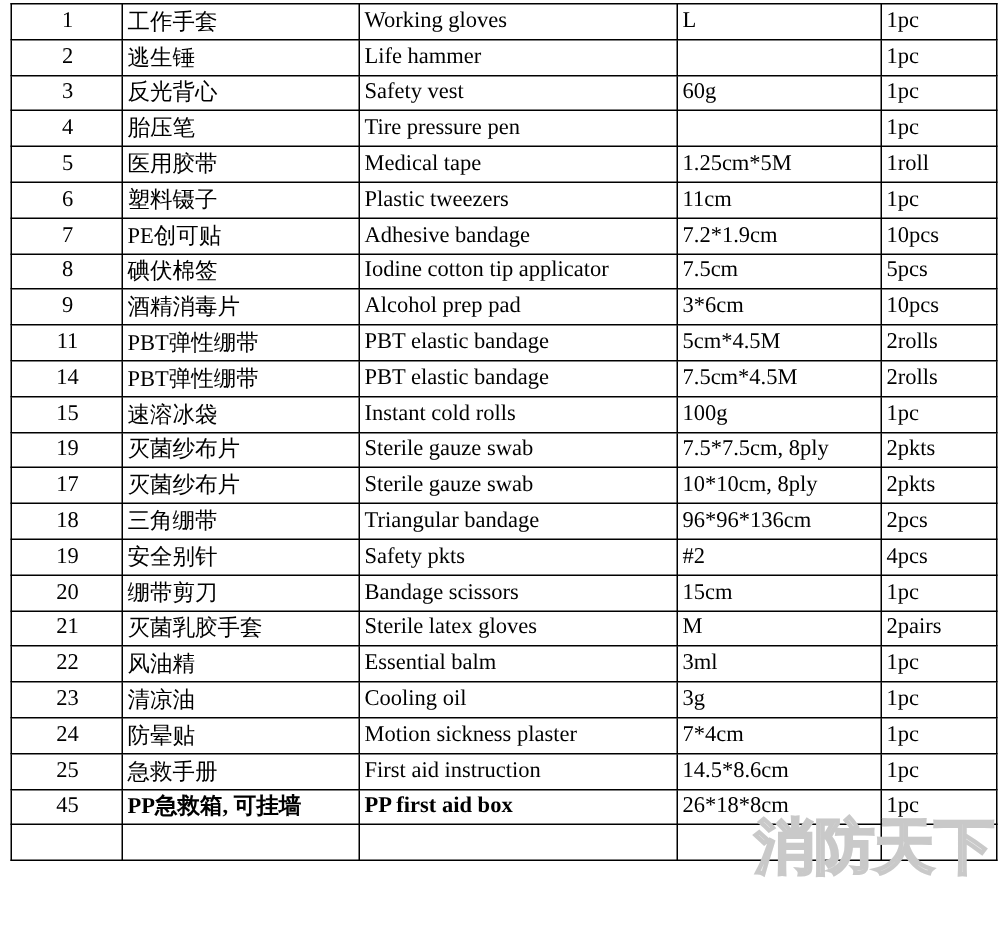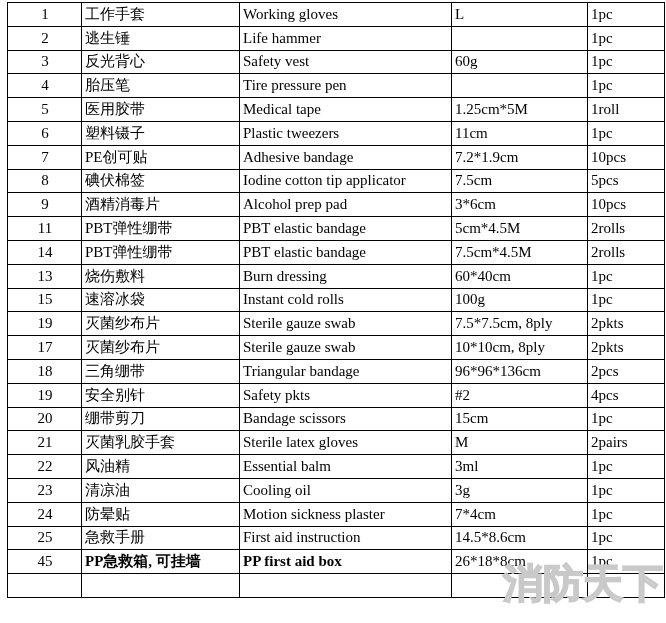--- a/index.html
+++ b/index.html
@@ -39,21 +39,21 @@
   td.col-en { }
   td.col-spec { }
   td.col-qty { }
   tr.bold-row td.col-cn,
   tr.bold-row td.col-en {
     font-weight: bold;
   }
   .watermark {
     position: absolute;
     left: 503px;
-    top: 556px;
+    top: 537px;
     font-size: 40px;
     font-weight: bold;
     font-family: "DejaVu Sans", sans-serif;
     color: rgba(255, 255, 255, 0.55);
     -webkit-text-stroke: 1.6px #c9c9c9;
     text-shadow: 0 0 1px #d9d9d9;
     letter-spacing: 0px;
     pointer-events: none;
     z-index: 5;
   }
@@ -143,27 +143,20 @@
     <td class="col-qty">2rolls</td>
   </tr>
         <tr>
     <td class="col-no">14</td>
     <td class="col-cn">PBT弹性绷带</td>
     <td class="col-en">PBT elastic bandage</td>
     <td class="col-spec">7.5cm*4.5M</td>
     <td class="col-qty">2rolls</td>
   </tr>
         <tr>
-    <td class="col-no">13</td>
-    <td class="col-cn">烧伤敷料</td>
-    <td class="col-en">Burn dressing</td>
-    <td class="col-spec">60*40cm</td>
-    <td class="col-qty">1pc</td>
-  </tr>
-        <tr>
     <td class="col-no">15</td>
     <td class="col-cn">速溶冰袋</td>
     <td class="col-en">Instant cold rolls</td>
     <td class="col-spec">100g</td>
     <td class="col-qty">1pc</td>
   </tr>
         <tr>
     <td class="col-no">19</td>
     <td class="col-cn">灭菌纱布片</td>
     <td class="col-en">Sterile gauze swab</td>

